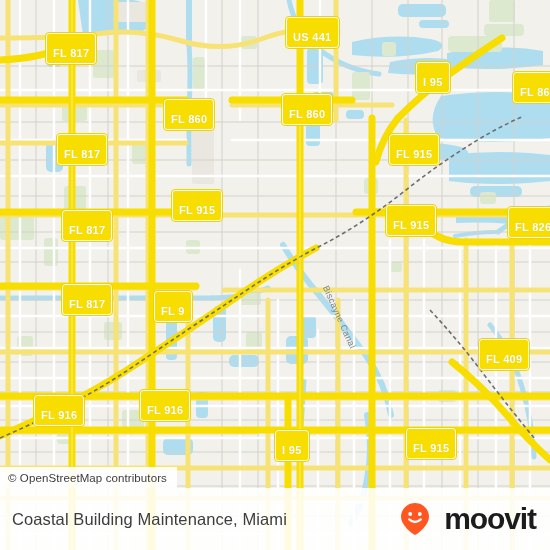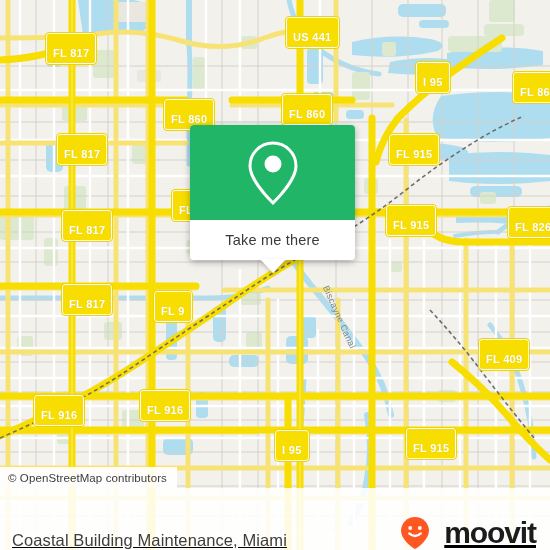--- a/index.html
+++ b/index.html
@@ -93,24 +93,23 @@
     letter-spacing:.1px;
     white-space:nowrap;
   }
 
   
   #footer{
     position:absolute;
     left:0;bottom:0;
     width:550px;height:62px;
     background:rgba(255,255,255,.88);
-    display:flex;align-items:flex-end;
+    display:flex;align-items:center;
     box-sizing:border-box;
     padding:0 14px 0 12px;
-    text-decoration:underline;
   }
   #footer-title{
     color:#3D3D3D;
     font-size:16.5px;
     letter-spacing:.1px;
     white-space:nowrap;
   }
   #brand{margin-left:auto;display:flex;align-items:center;gap:14px;}
   #brand svg{display:block;}
   #brand-text{
@@ -378,34 +377,20 @@
     <div class="shield" style="left:508px;top:207px;">FL 826</div>
     <div class="shield" style="left:62px;top:284px;">FL 817</div>
     <div class="shield" style="left:154px;top:291px;">FL 9</div>
     <div class="shield" style="left:479px;top:339px;">FL 409</div>
     <div class="shield" style="left:34px;top:395px;">FL 916</div>
     <div class="shield" style="left:140px;top:390px;">FL 916</div>
     <div class="shield" style="left:275px;top:430px;">I 95</div>
     <div class="shield" style="left:406px;top:428px;">FL 915</div>
   </div>
 
-  <div id="popup">
-    <div id="popup-green">
-      <span>
-        <svg width="52" height="66" viewBox="0 0 52 66" xmlns="http://www.w3.org/2000/svg">
-          <path d="M26 3 C13.3 3 3 13.3 3 26 C3 38 18 55 26 63 C34 55 49 38 49 26 C49 13.3 38.7 3 26 3 Z" fill="none" stroke="#ffffff" stroke-width="3"></path>
-          <circle cx="26" cy="24" r="8.5" fill="#ffffff"></circle>
-        </svg>
-      </span>
-    </div>
-    <div id="popup-label">
-      <span>Take me there</span>
-    </div>
-    <div id="popup-tail"></div>
-  </div>
 
   <div id="attribution">
     <span>© OpenStreetMap contributors</span>
   </div>
 
   <div id="footer">
     <div id="footer-title">Coastal Building Maintenance, Miami</div>
     <div id="brand">
       <span>
         <svg width="30" height="34" viewBox="0 0 30 34" xmlns="http://www.w3.org/2000/svg">

